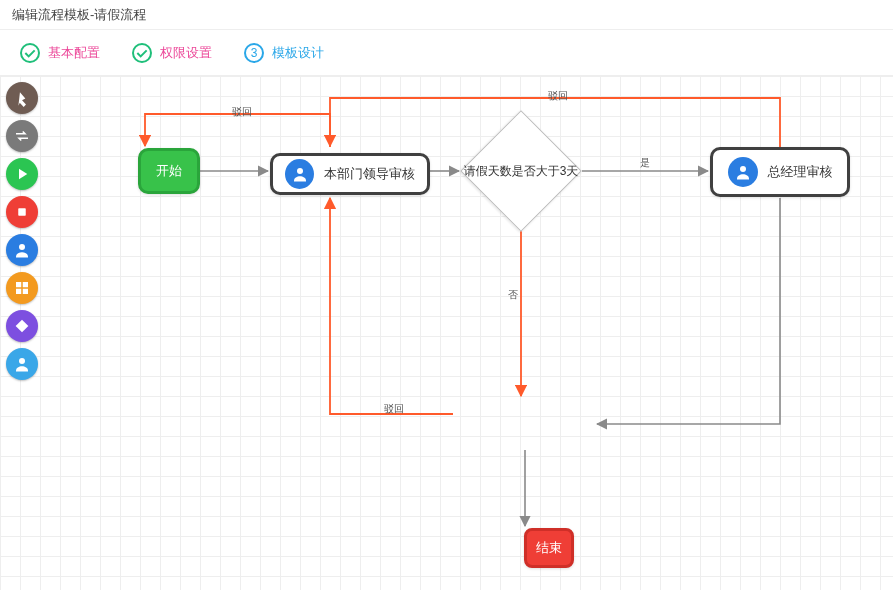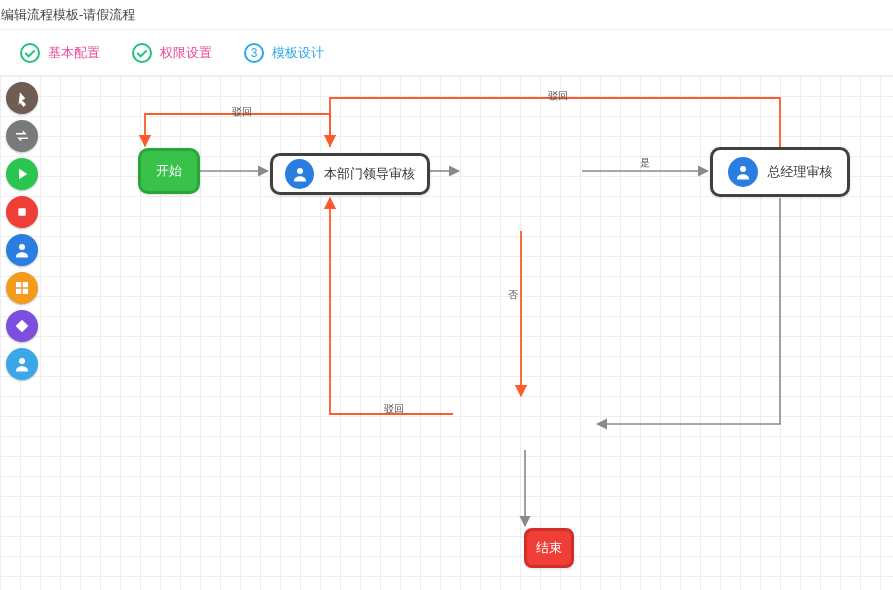--- a/index.html
+++ b/index.html
@@ -1,18 +1,18 @@
 <!DOCTYPE html>
 <html><head>
 <meta charset="utf-8">
 <style>
   *{box-sizing:border-box;margin:0;padding:0;}
   body{font-family:"Microsoft YaHei","PingFang SC",sans-serif;font-size:13px;color:#333;background:#fff;width:893px;height:590px;overflow:hidden;position:relative;}
   
-  .title-bar{height:30px;line-height:30px;padding:0 1px;font-size:13px;color:#444;border-bottom:1px solid #eee;}
+  .title-bar{height:30px;line-height:30px;padding:0 12px;font-size:13px;color:#444;border-bottom:1px solid #eee;}
   
   .tabs-row{height:46px;display:flex;align-items:center;border-bottom:1px solid #eee;padding-left:6px;}
   .tab{display:flex;align-items:center;padding:0 18px 0 14px;height:34px;position:relative;cursor:pointer;}
   .tab .circ{width:20px;height:20px;border-radius:50%;border:2px solid #1fbf7a;display:flex;align-items:center;justify-content:center;margin-right:8px;color:#1fbf7a;font-size:12px;}
   .tab.active .circ{border-color:#2aa7e8;color:#2aa7e8;}
   .tab .lbl{color:#444;}
   .tab.active .lbl{color:#2aa7e8;}
   .tab.done .lbl{color:#ec4899;}
   .tab:not(:last-child)::after{content:"";position:absolute;right:-10px;top:50%;transform:translateY(-50%);border-left:10px solid #f2f2f2;border-top:17px solid transparent;border-bottom:17px solid transparent;display:none;}
   
@@ -176,20 +176,25 @@
   <div class="node" style="left:270px;top:77px;width:160px;height:42px;padding:0 12px;">
     <span class="avatar">
       <svg viewBox="0 0 24 24" fill="currentColor">
           <circle cx="12" cy="8" r="4"></circle>
           <path d="M4 21c0-4 4-6 8-6s8 2 8 6v1H4z"></path>
         </svg>
     </span>
     <span class="nlabel">本部门领导审核</span>
   </div>
 
+  <div class="diamond-wrap" style="left:478px;top:52px;width:86px;height:86px;">
+    <div class="diamond">
+      <span class="nlabel">请假天数是否大于3天</span>
+    </div>
+  </div>
 
   <div class="node" style="left:710px;top:71px;width:140px;height:50px;padding:0 12px;">
     <span class="avatar">
       <svg viewBox="0 0 24 24" fill="currentColor">
           <circle cx="12" cy="8" r="4"></circle>
           <path d="M4 21c0-4 4-6 8-6s8 2 8 6v1H4z"></path>
         </svg>
     </span>
     <span class="nlabel">总经理审核</span>
   </div>

